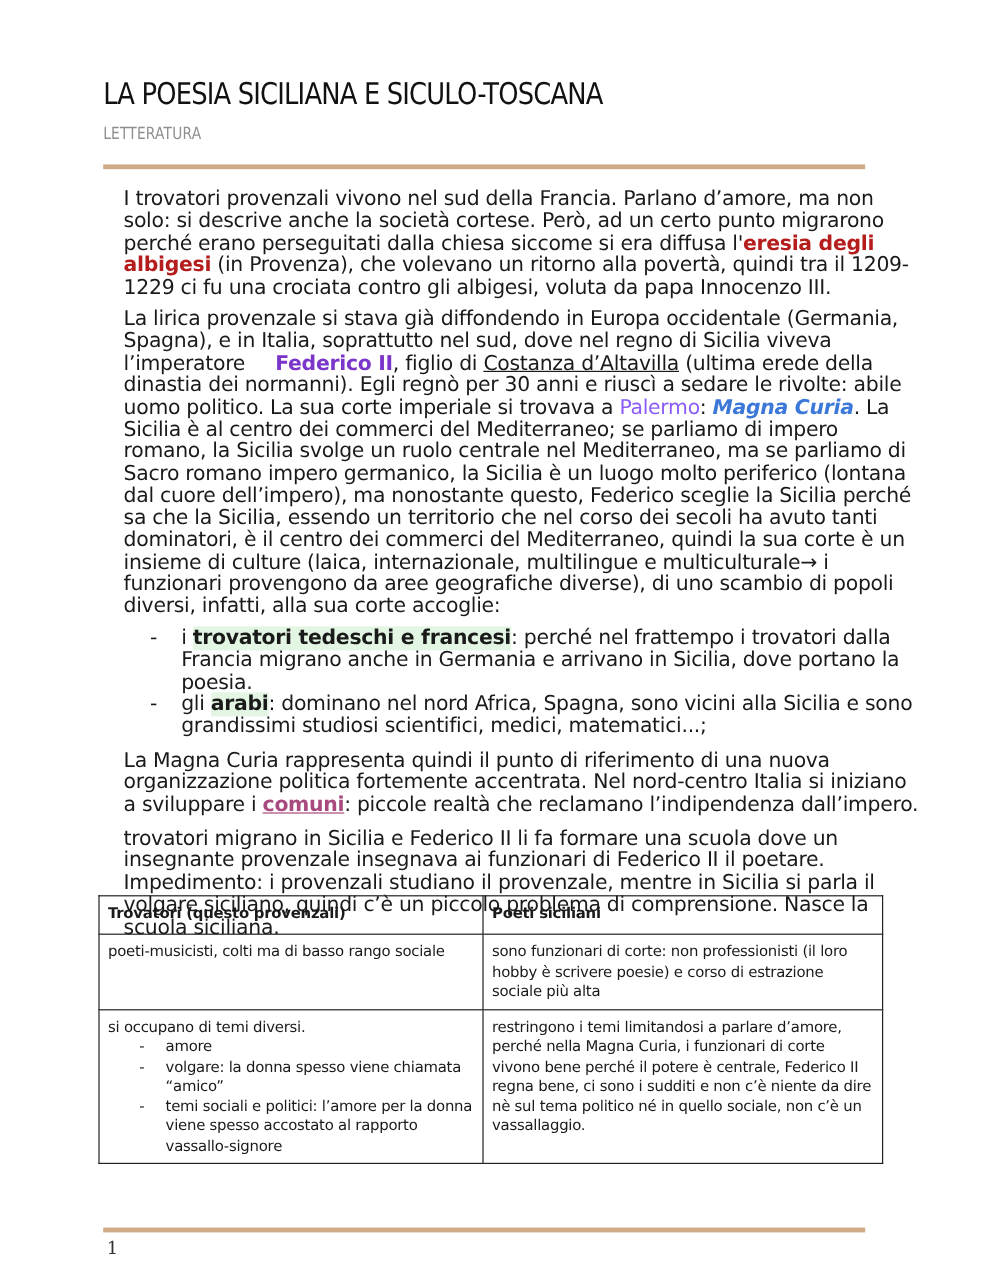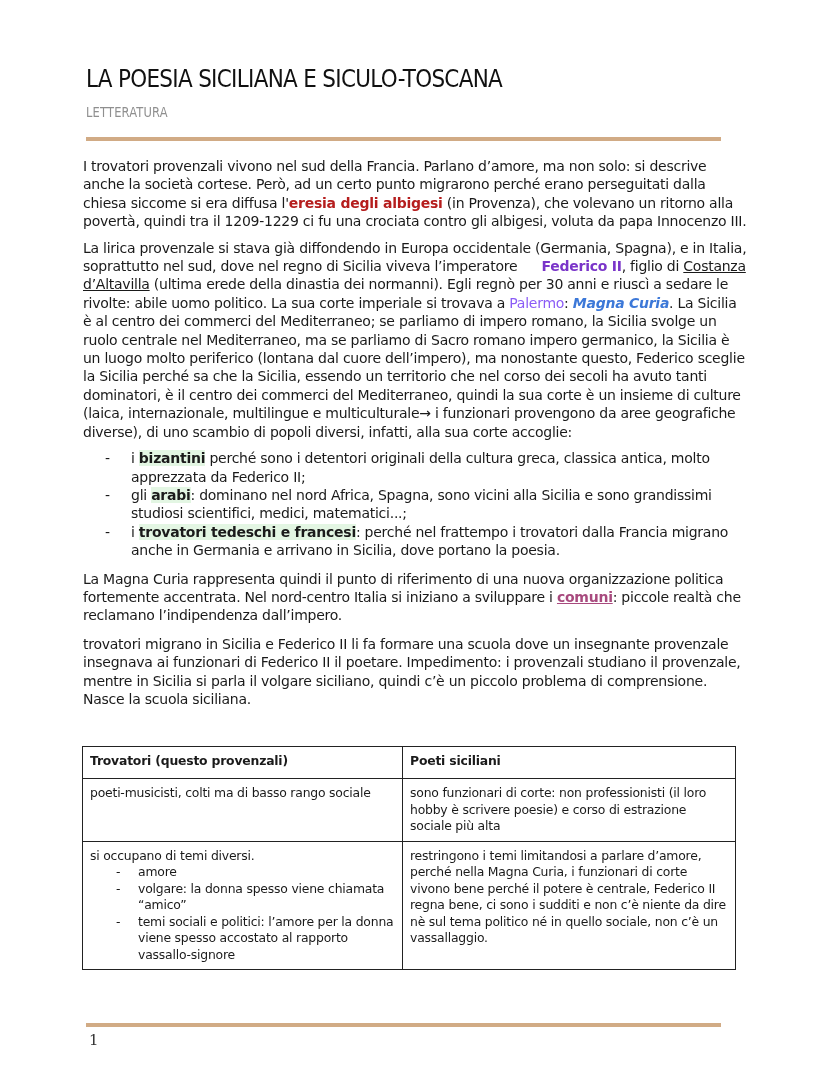--- a/index.html
+++ b/index.html
@@ -10,21 +10,21 @@
            font-size: 25px; letter-spacing: -0.8px; transform: scaleX(0.86); transform-origin: left top;
            color: #111; font-weight: normal; white-space: nowrap; }
   .subtitle { position: absolute; left: 86px; top: 104px; font-size: 14px; color: #8f8f8f;
               transform: scaleX(0.82); transform-origin: left top; letter-spacing: 0.2px; }
   .rule { position: absolute; left: 86px; width: 635px; height: 4px; background: #d1ab85; }
   .rule.top { top: 137px; }
   .rule.bottom { top: 1023px; }
   .pagenum { position: absolute; left: 89px; top: 1031px; font-family: "DejaVu Serif", serif;
              font-size: 15px; color: #333; }
 
-  .body { position: absolute; left: 83px; top: 157px; width: 665px; font-size: 14px; line-height: 18.4px;
+  .body { position: absolute; left: 103px; top: 157px; width: 665px; font-size: 17px; line-height: 18.4px;
           letter-spacing: -0.25px; }
   .body p { margin: 0 0 8px 0; }
   .red { color: #b51d1d; font-weight: bold; }
   .purple { color: #7a35c9; font-weight: bold; padding-left: 20px; }
   .green { color: #8b5cf6; }
   .blue { color: #3c78d8; font-weight: bold; font-style: italic; }
   .u { text-decoration: underline; }
   .pink { color: #a84a7e; font-weight: bold; text-decoration: underline; }
   .hl { background: #e3f6e3; font-weight: bold; }
 
@@ -51,23 +51,22 @@
   <div class="title">LA POESIA SICILIANA E SICULO-TOSCANA</div>
   <div class="subtitle">LETTERATURA</div>
   <div class="rule top"></div>
 
   <div class="body">
     <p><span>I trovatori provenzali vivono nel sud della Francia. Parlano d’amore, ma non solo: si descrive anche la società cortese. Però, ad un certo punto migrarono perché erano perseguitati dalla chiesa siccome si era diffusa l'</span><span class="red">eresia degli albigesi</span><span> (in Provenza), che volevano un ritorno alla povertà, quindi tra il 1209-1229 ci fu una crociata contro gli albigesi, voluta da papa Innocenzo III.</span></p>
 
     <p><span>La lirica provenzale si stava già diffondendo in Europa occidentale (Germania, Spagna), e in Italia, soprattutto nel sud, dove nel regno di Sicilia viveva l’imperatore </span><span class="purple">Federico II</span><span>, figlio di </span><span class="u">Costanza d’Altavilla</span><span> (ultima erede della dinastia dei normanni). Egli regnò per 30 anni e riuscì a sedare le rivolte: abile uomo politico. La sua corte imperiale si trovava a </span><span class="green">Palermo</span><span>: </span><span class="blue">Magna Curia</span><span>. La Sicilia è al centro dei commerci del Mediterraneo; se parliamo di impero romano, la Sicilia svolge un ruolo centrale nel Mediterraneo, ma se parliamo di Sacro romano impero germanico, la Sicilia è un luogo molto periferico (lontana dal cuore dell’impero), ma nonostante questo, Federico sceglie la Sicilia perché sa che la Sicilia, essendo un territorio che nel corso dei secoli ha avuto tanti dominatori, è il centro dei commerci del Mediterraneo, quindi la sua corte è un insieme di culture (laica, internazionale, multilingue e multiculturale→ i funzionari provengono da aree geografiche diverse), di uno scambio di popoli diversi, infatti, alla sua corte accoglie:</span></p>
 
     <ul class="dash">
-      <li><span>i </span><span class="hl">bizantini</span><span> perché sono i detentori originali della cultura greca, classica antica, molto apprezzata da Federico II;</span></li>
+      <li><span>i </span><span class="hl">trovatori tedeschi e francesi</span><span>: perché nel frattempo i trovatori dalla Francia migrano anche in Germania e arrivano in Sicilia, dove portano la poesia.</span></li>
       <li><span>gli </span><span class="hl">arabi</span><span>: dominano nel nord Africa, Spagna, sono vicini alla Sicilia e sono grandissimi studiosi scientifici, medici, matematici...;</span></li>
-      <li><span>i </span><span class="hl">trovatori tedeschi e francesi</span><span>: perché nel frattempo i trovatori dalla Francia migrano anche in Germania e arrivano in Sicilia, dove portano la poesia.</span></li>
     </ul>
 
     <p><span>La Magna Curia rappresenta quindi il punto di riferimento di una nuova organizzazione politica fortemente accentrata. Nel nord-centro Italia si iniziano a sviluppare i </span><span class="pink">comuni</span><span>: piccole realtà che reclamano l’indipendenza dall’impero.</span></p>
 
     <div style="position:relative; margin-top:10px;">
 
       <p style="margin:0;">trovatori migrano in Sicilia e Federico II li fa formare una scuola dove un insegnante provenzale insegnava ai funzionari di Federico II il poetare. Impedimento: i provenzali studiano il provenzale, mentre in Sicilia si parla il volgare siciliano, quindi c’è un piccolo problema di comprensione. Nasce la scuola siciliana.</p>
     </div>
   </div>
 

